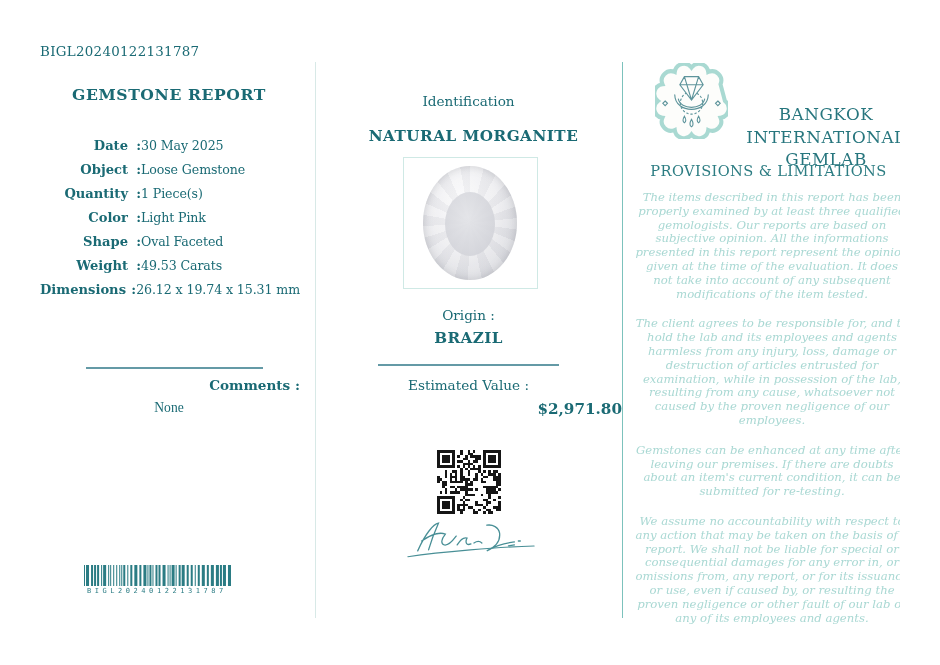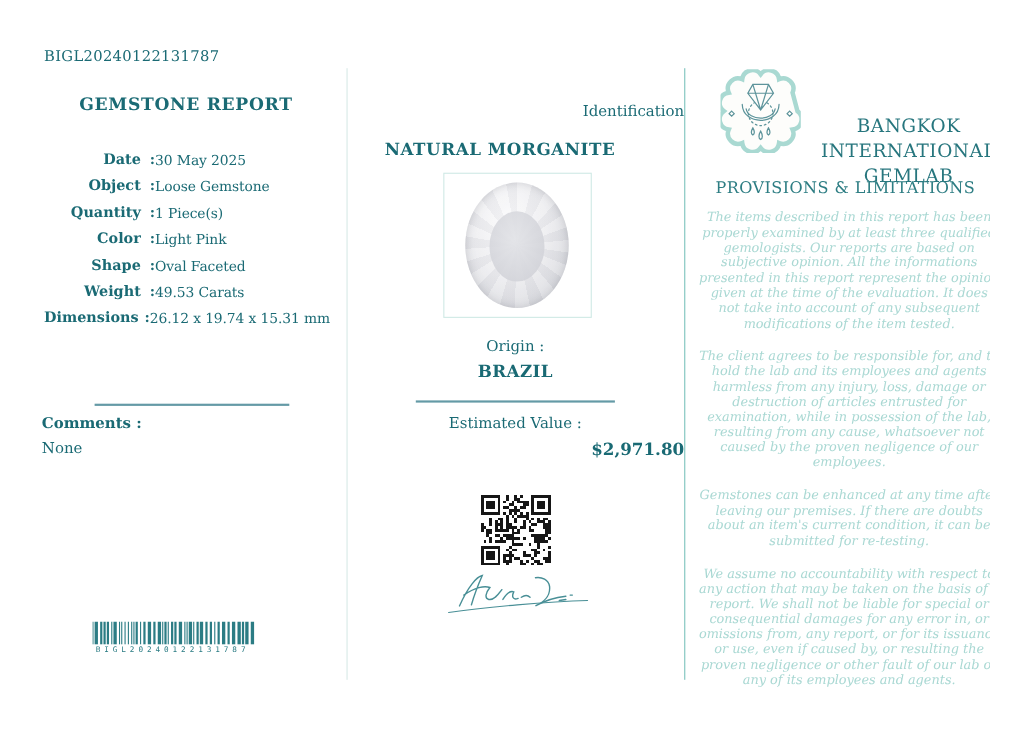--- a/index.html
+++ b/index.html
@@ -16,32 +16,32 @@
   
   .serial{left:40px;top:44px;font-size:13.4px;letter-spacing:.3px;}
   .report-title{left:38px;top:85px;width:262px;text-align:center;font-weight:bold;
                 font-size:15.6px;letter-spacing:.6px;}
   .fields{left:40px;top:139px;width:260px;font-size:13.1px;}
   .frow{display:flex;margin-bottom:10px;line-height:14px;text-align:right;}
   .flabel{width:88px;font-weight:bold;}
   .fcolon{width:13px;font-weight:bold;}
   .fvalue{white-space:nowrap;font-size:12.6px;letter-spacing:-.1px;}
   .comments-hr{left:86px;top:367px;width:177px;height:2px;background:var(--rule,#649aa6);}
-  .comments-label{left:38px;top:377px;width:262px;text-align:left;font-weight:bold;font-size:13.6px;}
-  .comments-value{left:38px;top:400px;width:262px;text-align:left;font-size:13.6px;}
+  .comments-label{left:38px;top:377px;width:262px;text-align:right;font-weight:bold;font-size:13.6px;}
+  .comments-value{left:38px;top:400px;width:262px;text-align:center;font-size:13.6px;font-family:Liberation Serif, serif;}
   .barcode-wrap{left:84px;top:565px;width:148px;}
   .barcode-wrap svg{display:block;width:148px;height:21px;}
   .barcode-wrap svg rect{fill:var(--barcode,#2b7c84);}
   .barcode-text{font-family:"DejaVu Sans Mono","Liberation Mono",monospace;font-size:7px;
                 letter-spacing:3.55px;color:var(--barcode,#2b7c84);margin-top:1px;padding-left:3px;
                 white-space:nowrap;}
 
   
-  .id-label{left:315px;top:93px;width:307px;text-align:right;font-size:13.6px;}
-  .id-value{left:301px;top:127px;width:307px;text-align:center;font-weight:bold;
+  .id-label{left:315px;top:93px;width:307px;text-align:center;font-size:13.6px;}
+  .id-value{left:320px;top:127px;width:307px;text-align:center;font-weight:bold;
             font-size:15.2px;letter-spacing:.5px;}
   .gem-box{left:403px;top:157px;width:133px;height:130px;border:1px solid #cfe9e5;background:#fff;}
   .gem{position:absolute;left:19px;top:8px;width:94px;height:114px;border-radius:50%;
        background:radial-gradient(ellipse at 42% 32%, #fbfbfc 0%, #ececef 45%, #d7d8dd 80%, #cbccd2 100%);
        box-shadow:inset 0 0 8px rgba(120,122,132,.35);}
   .gem::before{content:'';position:absolute;inset:0;border-radius:50%;
        background:repeating-conic-gradient(rgba(255,255,255,.30) 0 14deg, rgba(170,172,182,.18) 14deg 28deg);
        opacity:.55;}
   .gem::after{content:'';position:absolute;left:22px;top:26px;width:50px;height:64px;border-radius:50%;
        background:radial-gradient(ellipse at 45% 40%, #e2e3e7 0%, #d2d3d9 75%);opacity:.9;}

